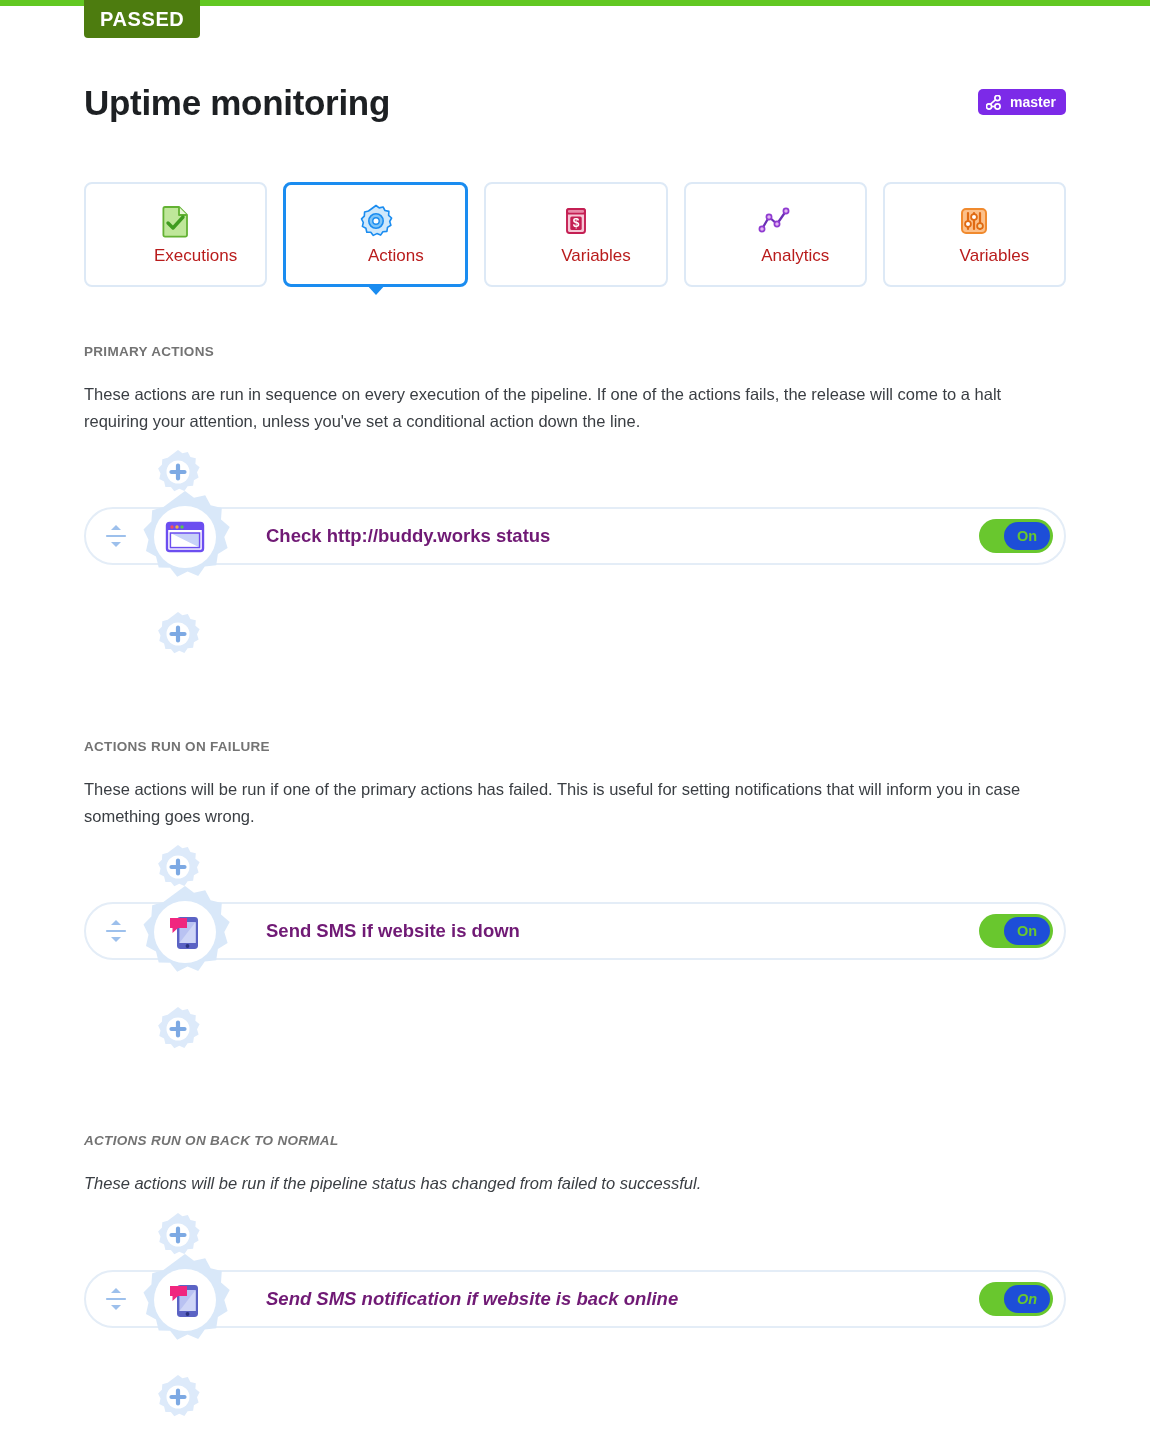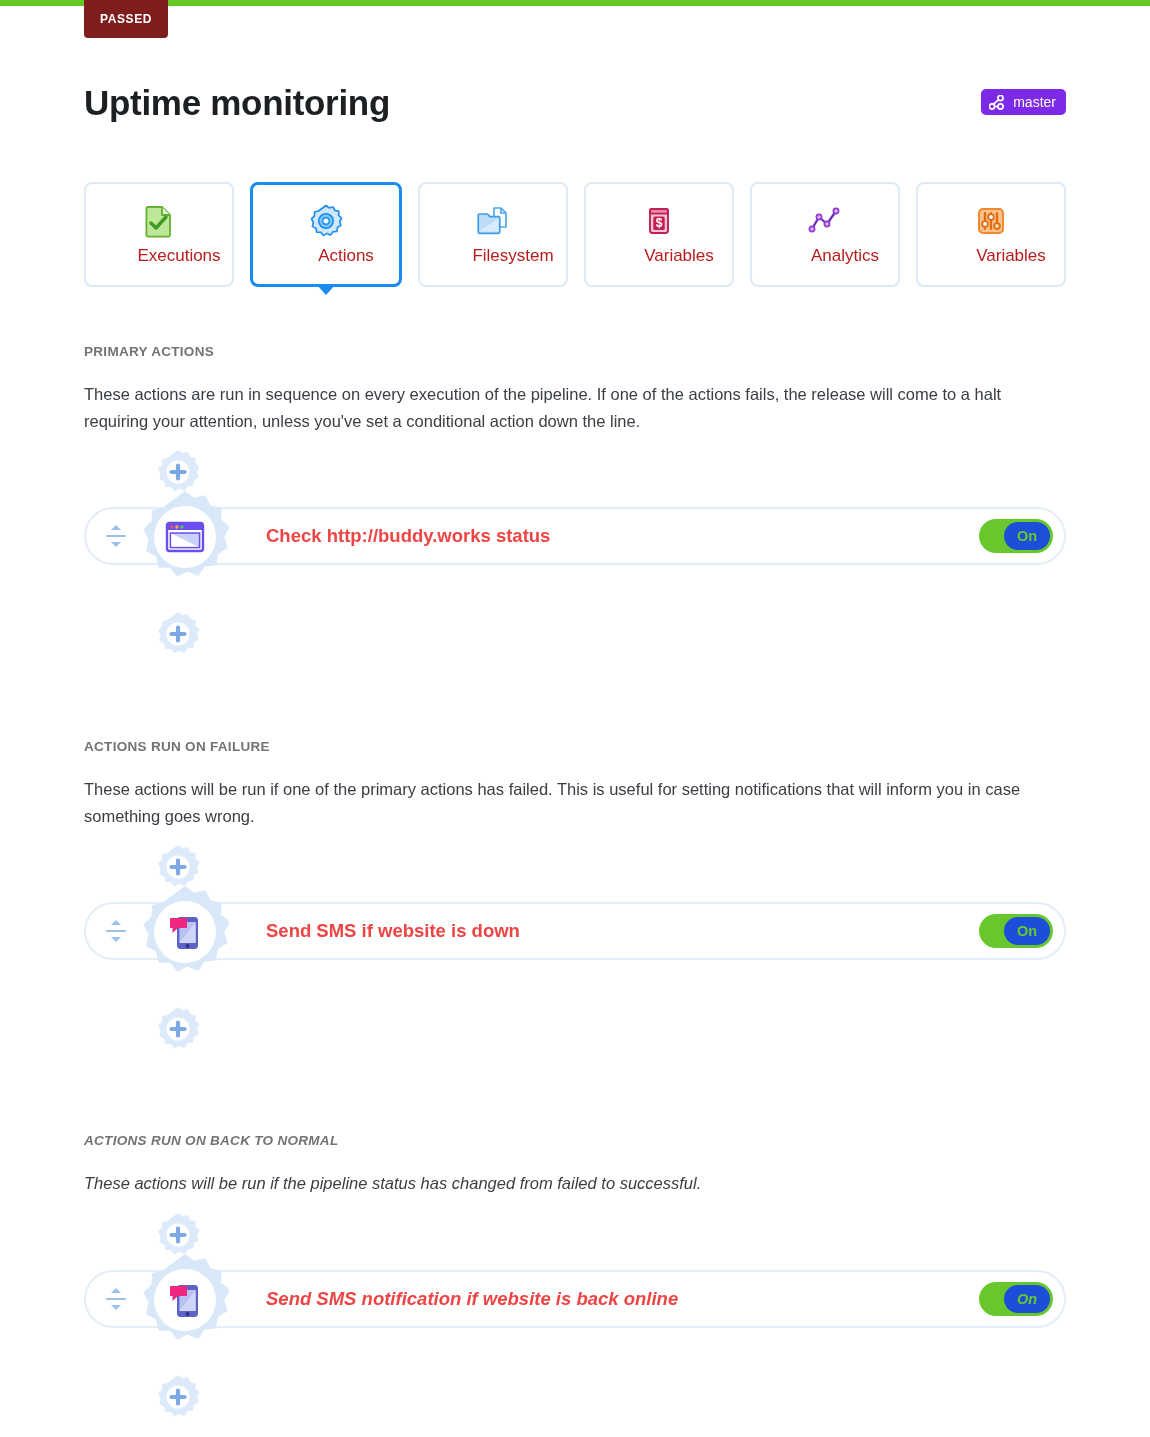--- a/index.html
+++ b/index.html
@@ -14,42 +14,42 @@
   }
 
   
   .status-bar {
     position:absolute; top:0; left:0; width:1150px; height:6px;
     background:#62c822;
   }
   .status-badge {
     position:absolute; top:0; left:84px;
     height:38px; padding:0 16px;
-    background:#7f1d1d;
+    background:#4d7c0f;
     border-radius:0 0 4px 4px;
     display:flex; align-items:center; justify-content:center;
     color:#ffffff;
-    font-size:12px; font-weight:bold; letter-spacing:0.6px;
+    font-size:20px; font-weight:bold; letter-spacing:0.6px;
   }
 
   
   .header {
     position:absolute; top:72px; left:84px; width:982px; height:60px;
     display:flex; align-items:center; justify-content:space-between;
   }
   .page-title {
     font-size:35px; font-weight:bold; color:#1d2023;
     letter-spacing:-0.3px; line-height:1;
   }
   .branch-badge {
     display:inline-flex; align-items:center; gap:7px;
     background:#7b2ff2; background:#7c2ae8;
     color:#fff; border-radius:5px;
     height:26px; padding:0 10px 0 8px;
-    font-size:14px; font-weight:normal;
+    font-size:14px; font-weight:bold;
   }
   .branch-badge svg { display:block; }
 
   
   .tabs {
     position:absolute; top:182px; left:84px;
     width:982px; display:flex; gap:16px;
   }
   .tab {
     flex:1 1 0;
@@ -114,21 +114,21 @@
   }
   .action-icon-wrap {
     position:absolute; left:49px; top:-22px;
     width:100px; height:100px;
     display:flex; align-items:center; justify-content:center;
   }
   .gear-bg { position:absolute; left:0; top:0; width:100px; height:100px; }
   .action-icon { position:relative; width:42px; height:42px; z-index:2; }
   .action-name {
     margin-left:120px;
-    font-size:18.5px; font-weight:bold; color:#ef4444;
+    font-size:18.5px; font-weight:bold; color:#701a75;
     flex:1 1 auto;
   }
   .toggle {
     flex:0 0 auto; margin-right:11px;
     width:74px; height:34px;
     border-radius:17px;
     background:#69c72e;
     display:flex; align-items:center; justify-content:flex-end;
     padding:3px;
     cursor:pointer;
@@ -180,31 +180,20 @@
       <svg width="34" height="34" viewBox="0 0 34 34">
         <path d="M17 1.5 l3.2 2.4 3.9 -0.9 1.9 3.5 3.9 0.9 -0.3 4 3 2.6 -1.9 3.5 1.2 3.8 -3.4 2.1 -0.6 4 -4 0.4 -2.3 3.3 -3.7 -1.5 -3.6 1.8 -2.5 -3.1 -4 -0.1 -0.9 -3.9 -3.5 -1.9 0.9 -3.9 -1.8 -3.6 2.8 -2.8 0.3 -4 3.9 -1.1 z" fill="#cfe8fb" stroke="#1a8cf0" stroke-width="1.6" stroke-linejoin="round"></path>
         <circle cx="17" cy="17" r="7.2" fill="#7ec4f7" stroke="#1a8cf0" stroke-width="1.6"></circle>
         <circle cx="17" cy="17" r="3.2" fill="#ffffff" stroke="#1a8cf0" stroke-width="1.4"></circle>
       </svg>
     </span>
     <span class="tab-label">Actions</span>
     <span class="pointer"></span>
   </div>
 
-  <div class="tab">
-    <span class="tab-icon">
-      <svg width="34" height="34" viewBox="0 0 34 34">
-        <path d="M18 4 h7 l5 5 v14 h-12 z" fill="#ffffff" stroke="#4aa8ef" stroke-width="1.7" stroke-linejoin="round"></path>
-        <path d="M25 4 v5 h5" fill="none" stroke="#4aa8ef" stroke-width="1.7" stroke-linejoin="round"></path>
-        <path d="M3.5 10 h8 l2.4 2.6 h8.6 a1.3 1.3 0 0 1 1.3 1.3 V28 a1.3 1.3 0 0 1 -1.3 1.3 H3.5 A1.3 1.3 0 0 1 2.2 28 V11.3 A1.3 1.3 0 0 1 3.5 10 z" fill="#bcdcf8" stroke="#3e9fe8" stroke-width="1.7" stroke-linejoin="round"></path>
-        <path d="M3 27.5 L22.5 14.5 v13 z" fill="#d9ecfb"></path>
-      </svg>
-    </span>
-    <span class="tab-label">Filesystem</span>
-  </div>
 
   <div class="tab">
     <span class="tab-icon">
       <svg width="34" height="34" viewBox="0 0 34 34">
         <rect x="8" y="5" width="18" height="24" rx="2.4" fill="#f6c7d6" stroke="#c41f53" stroke-width="1.9"></rect>
         <rect x="8" y="5" width="18" height="4.6" rx="2.2" fill="#e88aa9" stroke="#c41f53" stroke-width="1.9"></rect>
         <rect x="11.3" y="12.4" width="11.4" height="13.6" rx="1.6" fill="#c41f53"></rect>
         <text x="17" y="23" font-family="Liberation Sans, sans-serif" font-size="12" font-weight="bold" fill="#ffffff" text-anchor="middle">$</text>
       </svg>
     </span>

